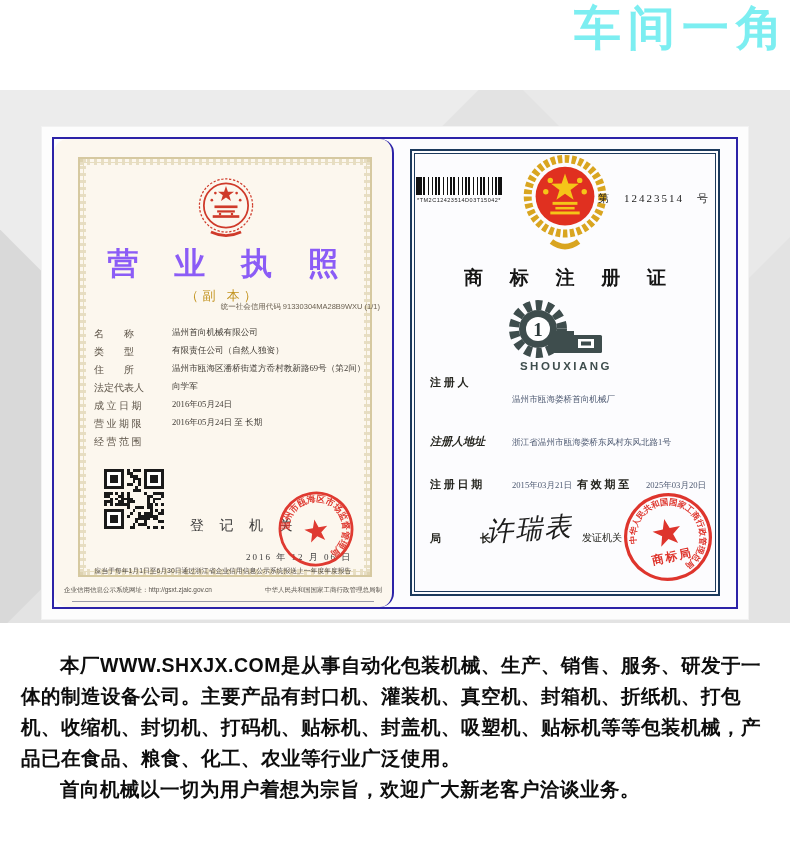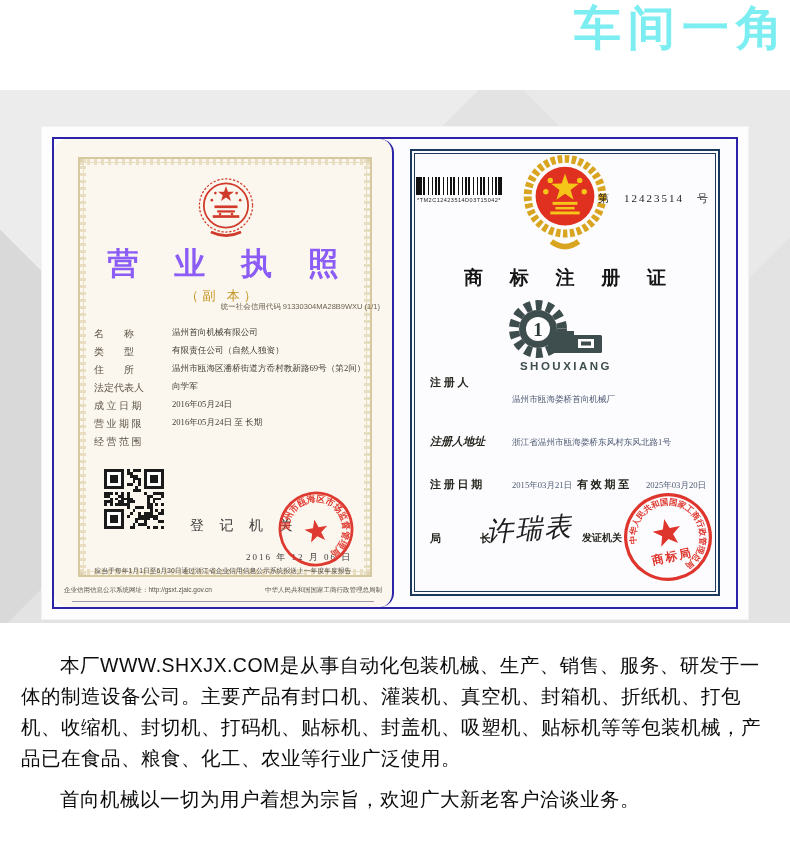--- a/index.html
+++ b/index.html
@@ -67,26 +67,26 @@
   .tm-logo { position:absolute; left:50%; transform:translateX(-50%); top:156px; width:150px; height:86px; }
   .tm-row-label { position:absolute; font-family:"Liberation Serif", serif; font-size:11px; font-weight:bold; color:#25251f; white-space:nowrap; }
   .tm-row-value { position:absolute; font-family:"Liberation Serif", serif; font-size:8.6px; color:#4e5a72; white-space:nowrap; }
   .lab1 { left:36px; top:236px; } .val1 { left:118px; top:255px; }
   .lab2 { left:36px; top:295px;font-style:italic; } .val2 { left:118px; top:298px; }
   .lab3 { left:36px; top:338px; } .val3 { left:118px; top:341px; }
   .lab4 { left:183px; top:338px; } .val4 { left:252px; top:341px; }
   .tm-director { position:absolute; left:36px; top:392px; font-family:"Liberation Serif", serif; font-size:11px; font-weight:bold; color:#25251f; letter-spacing:14px; }
   .tm-sign { position:absolute; left:92px; top:372px; font-family:"Liberation Serif", serif; font-style:italic;
              font-size:27px; color:#1c1c1c; transform:rotate(-4deg); letter-spacing:2px; }
-  .tm-issuer { position:absolute; left:188px; top:392px; font-family:"Liberation Serif", serif; font-size:10px; font-weight:bold; color:#25251f; }
+  .tm-issuer { position:absolute; left:188px; top:392px; font-family:"Liberation Serif", serif; font-size:10px; font-weight:normal; color:#25251f; }
   .tm-seal { position:absolute; left:228px; top:352px; width:92px; height:92px; transform:rotate(-12deg); opacity:.95; }
 
   
   .description { margin:27px 21px 0 21px; color:#0d0d0d; }
-  .description p { font-size:19.5px; line-height:31px; font-weight:400; text-indent:2em; letter-spacing:.5px;margin-top:10px; }
+  .description p { font-size:19.5px; line-height:31px; font-weight:700; text-indent:2em; letter-spacing:.5px; }
 </style>
 </head>
 <body>
 
 <div class="page">
 
   <div class="title-banner">
     <div class="page-title">车间一角</div>
   </div>
 

